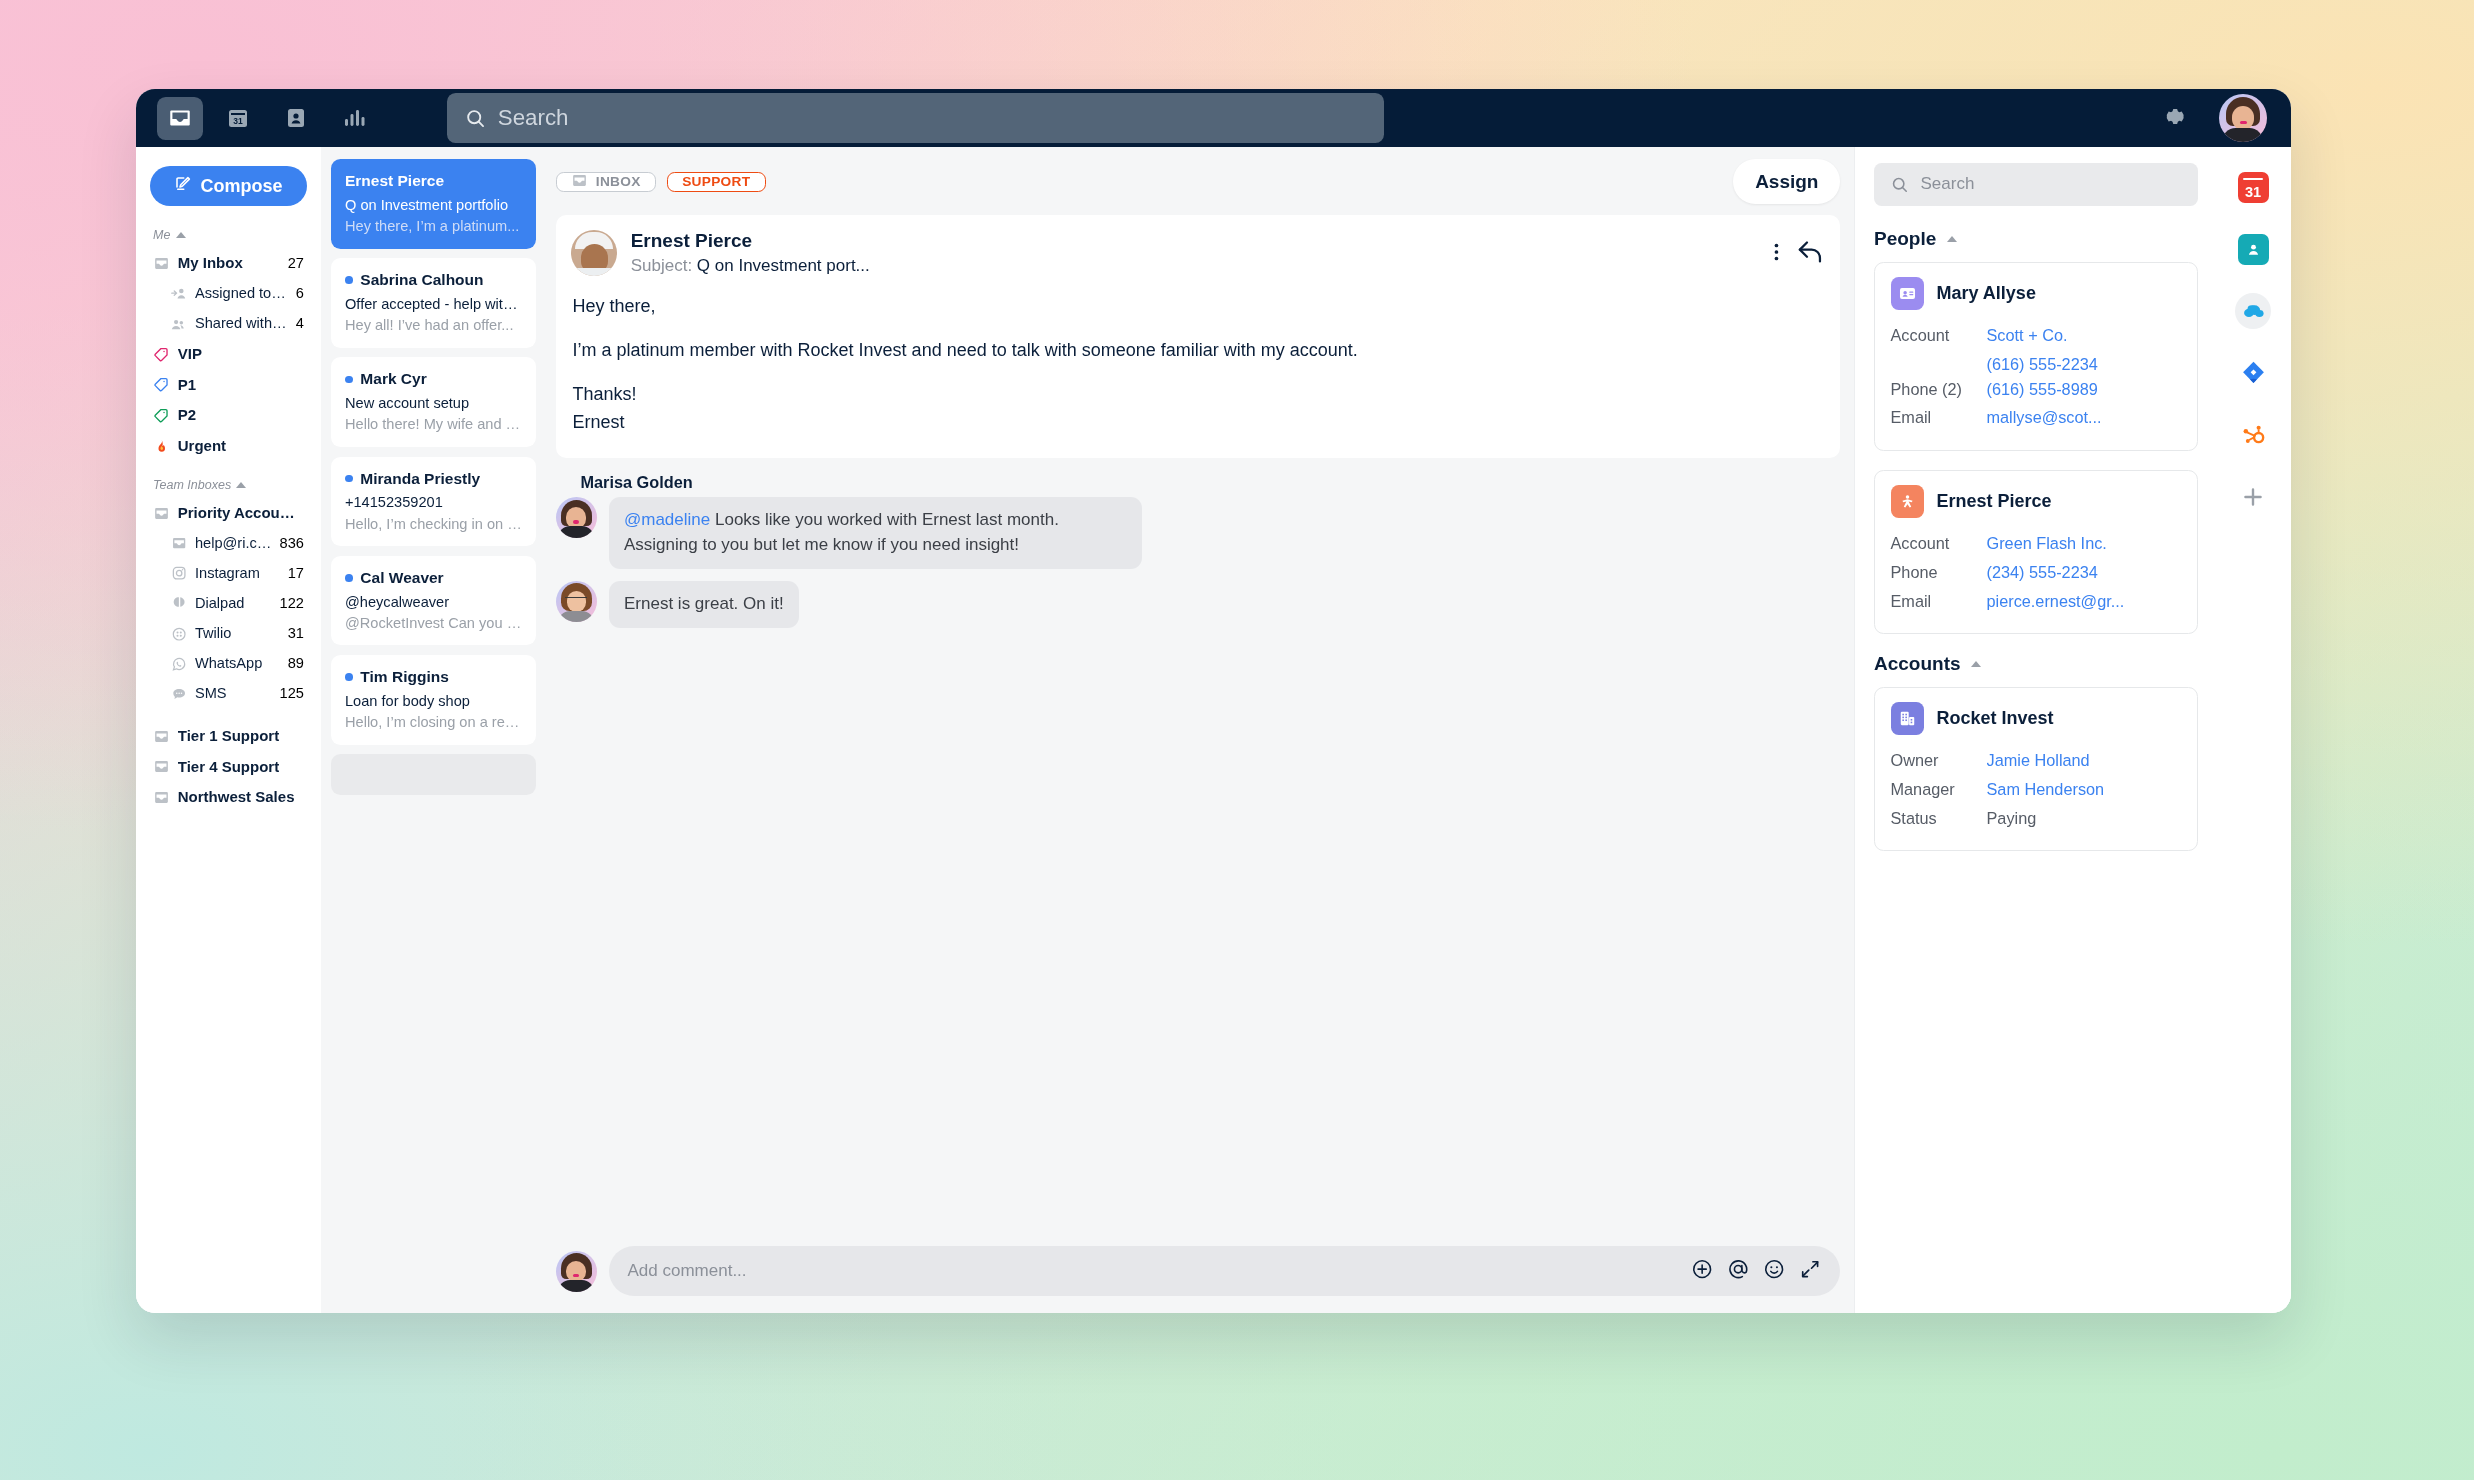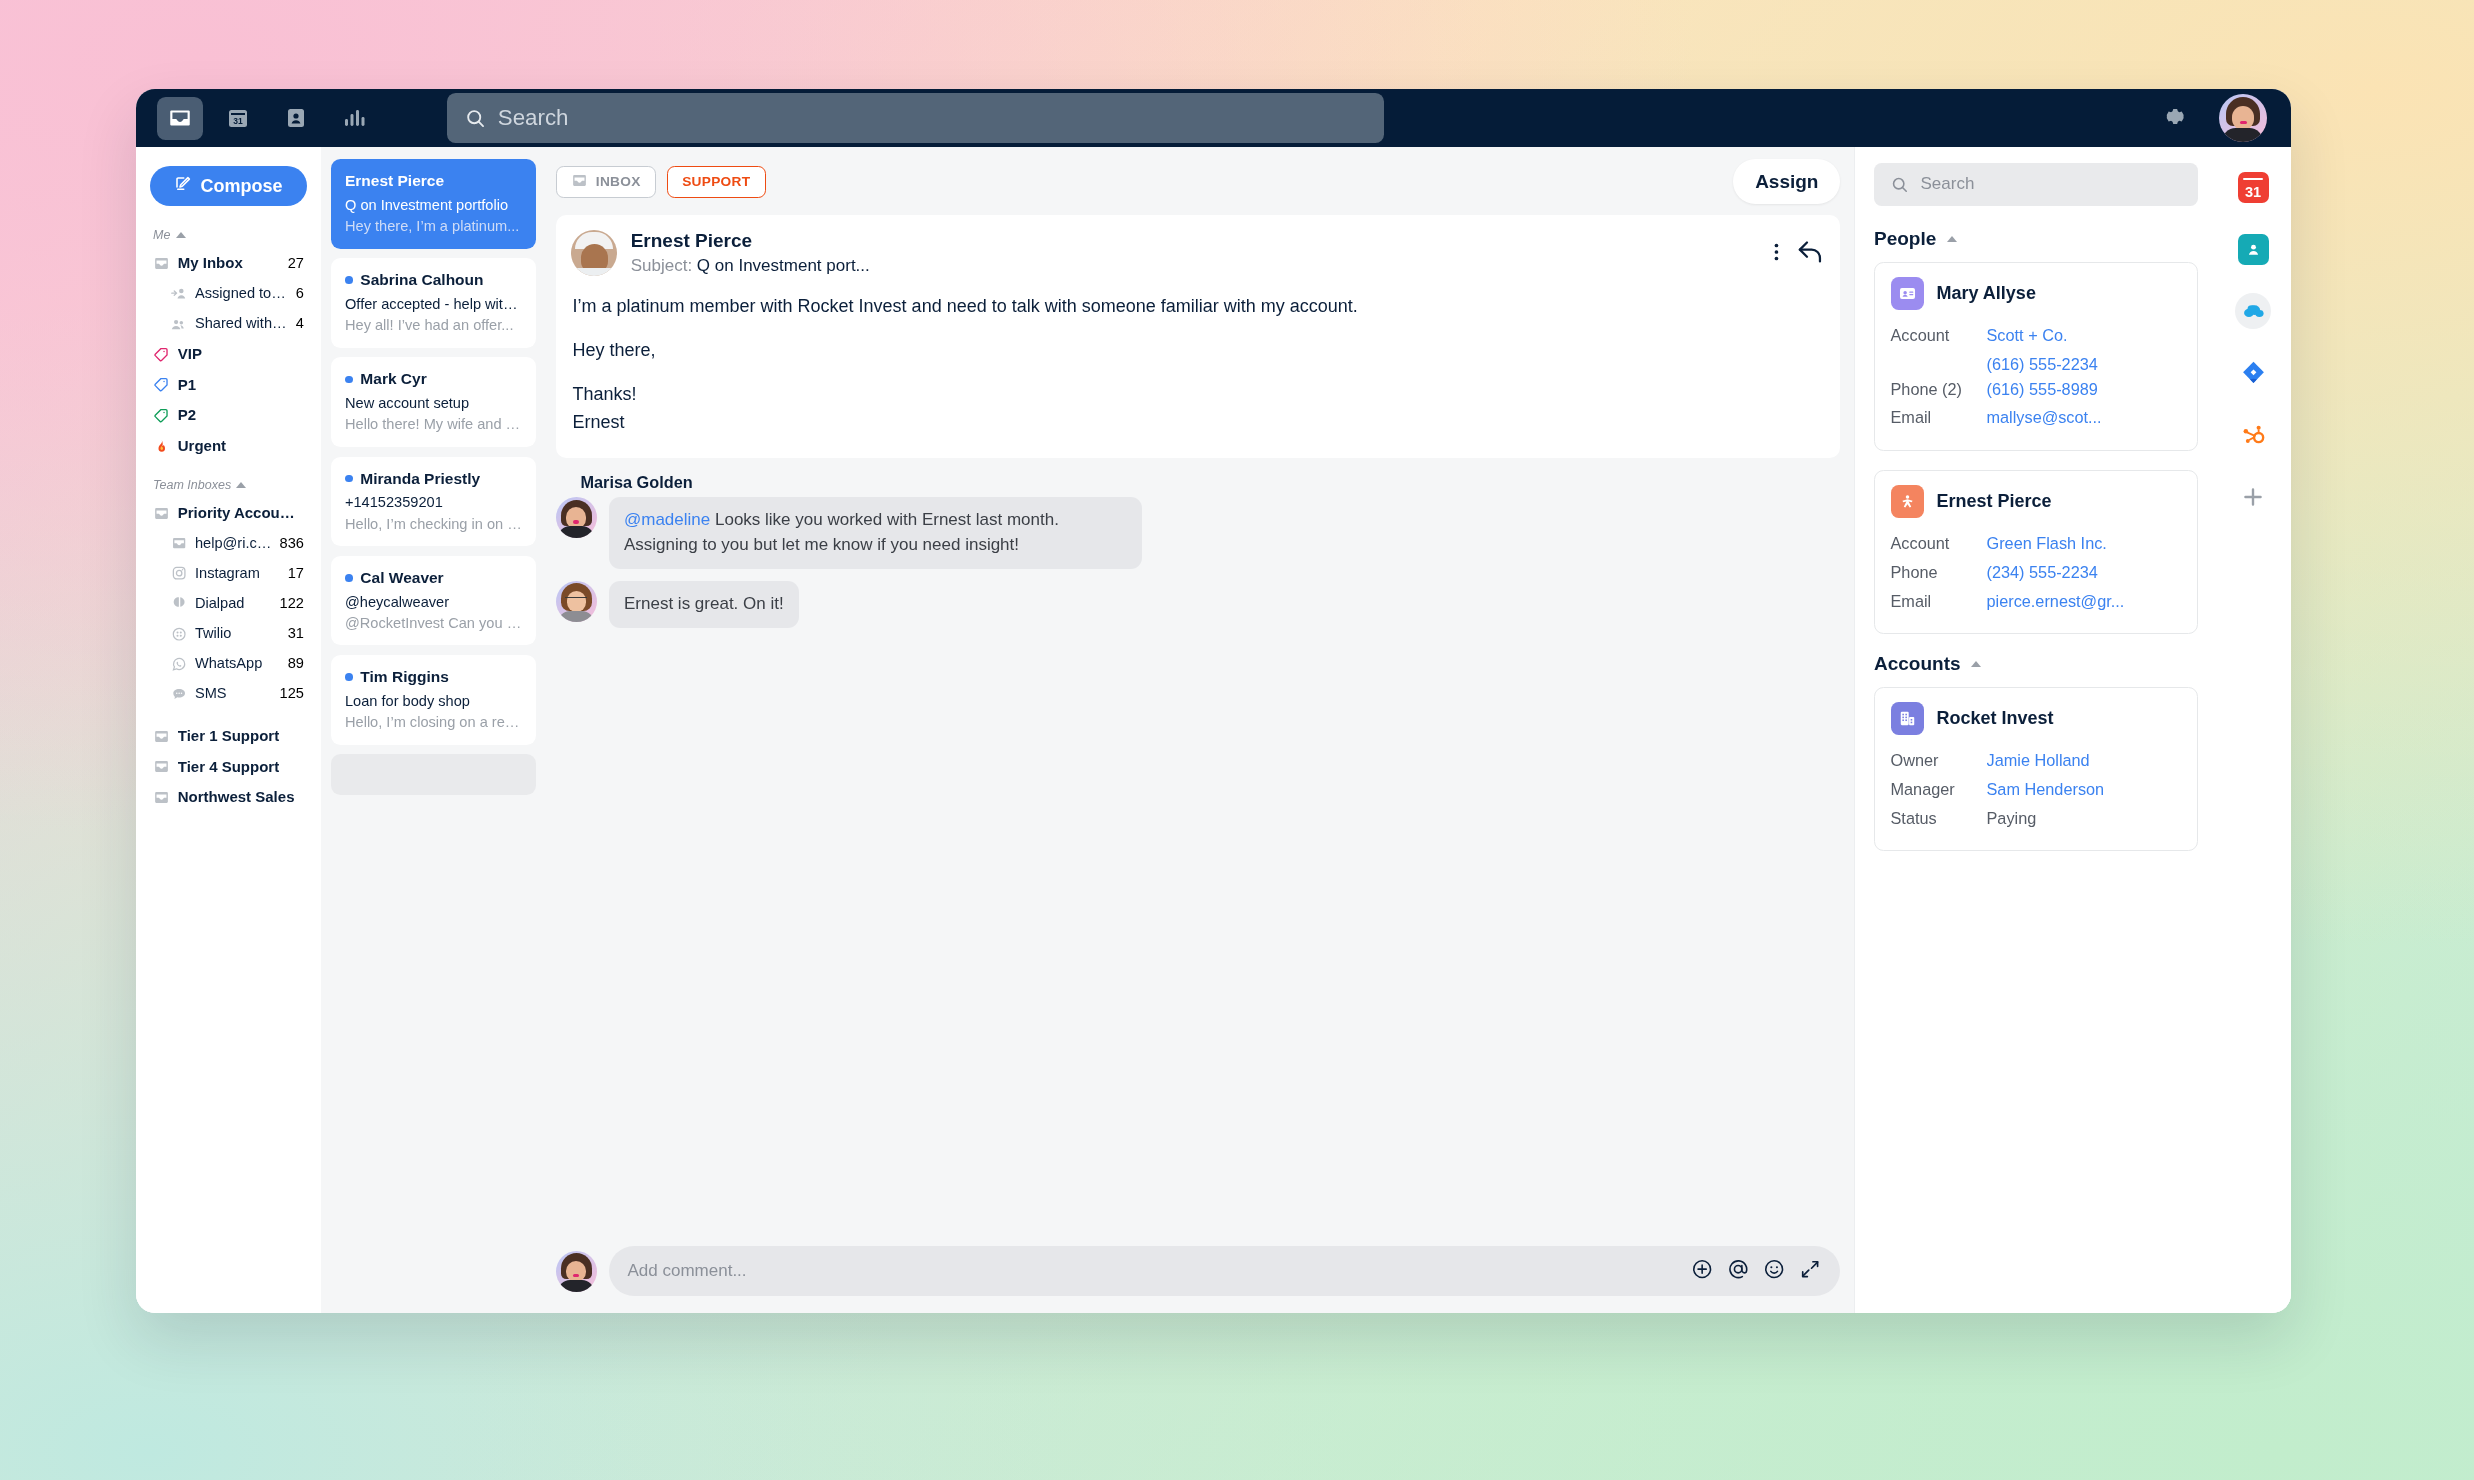--- a/index.html
+++ b/index.html
@@ -106,21 +106,21 @@
   .conv.sel .pv { color: #cfdcf7; }
   .conv.ghost { height: 41px; background: #e9eaec; padding: 0; }
 
   
   .center {
     flex: 1 1 auto; min-width: 0; display: flex; flex-direction: column;
     background: #f5f6f7; padding: 12px 13.7px 0 9.5px;
   }
   .center-head { display: flex; align-items: center; gap: 10.3px; margin-bottom: 11.2px; }
   .chip {
-    height: 32px; border-radius: 7.7px; display: flex; align-items: center;
+    height: 20px; border-radius: 7.7px; display: flex; align-items: center;
     gap: 7.7px; padding: 0 14.6px; font-size: 13.7px; font-weight: 700; letter-spacing: 0.3px;
     cursor: pointer; background: #fff;
   }
   .chip.inbox { border: 1.3px solid #c7ccd2; color: #8b9099; }
   .chip.support { border: 1.3px solid #ee4b12; color: #ee4b12; background: #fff; }
   .assign {
     margin-left: auto; height: 45px; min-width: 107px; border-radius: 22.3px;
     background: #fff; border: none; font-size: 19px; font-weight: 700; color: #0b1f3a;
     cursor: pointer; box-shadow: 0 0.9px 2.6px rgba(0,0,0,.07);
   }
@@ -553,22 +553,22 @@
                   <circle cx="3" cy="12" r="1.7"></circle>
                   <circle cx="3" cy="18" r="1.7"></circle>
                 </svg></span>
             <span><svg width="29" height="26" viewBox="0 0 24 22" fill="none" stroke="#0b1f3a" stroke-width="1.9" stroke-linecap="round" stroke-linejoin="round">
                   <path d="M9 3 3 9l6 6"></path>
                   <path d="M3 9h10a7 7 0 0 1 7 7v3"></path>
                 </svg></span>
           </div>
         </div>
         <div class="msg-body">
+          <p>Hey there,</p>
           <p>I’m a platinum member with Rocket Invest and need to talk with someone familiar with my account.</p>
-          <p>Hey there,</p>
           <p style="white-space:pre-line">Thanks!
 Ernest</p>
         </div>
       </div>
 
       <div class="comments">
         <div class="cm">
           <div class="who">Marisa Golden</div>
           <div class="row">
             <div class="av-sm marisa">

